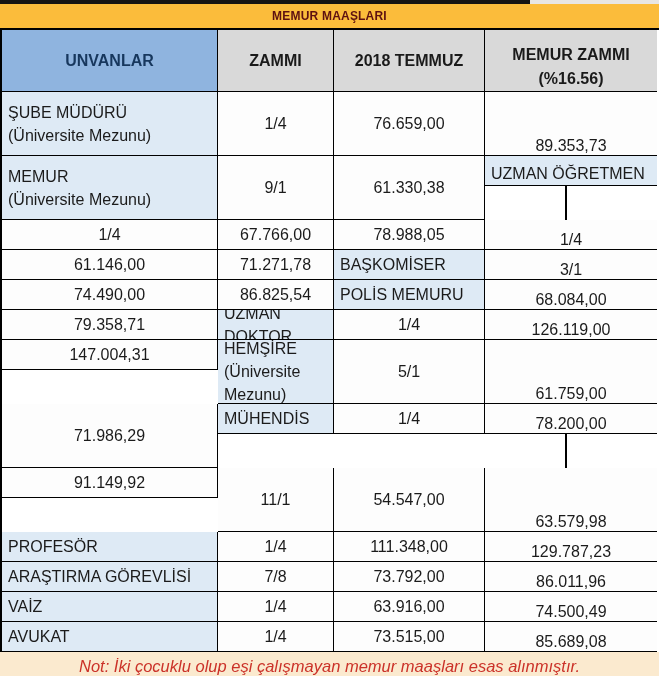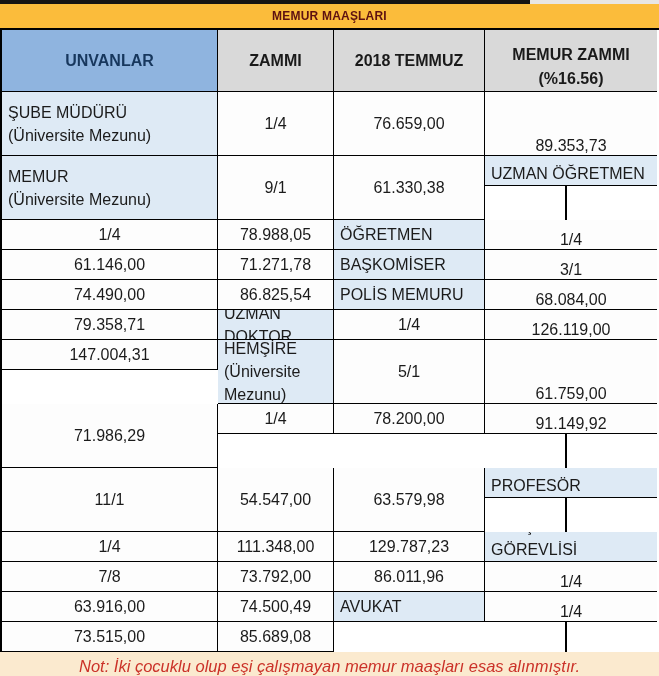--- a/index.html
+++ b/index.html
@@ -105,26 +105,22 @@
         </span>
       </div>
       <div class="cell num-cell row64">9/1</div>
       <div class="cell num-cell row64">61.330,38</div>
       <div class="cell name-cell row30">
         <span class="name-inner">
           <span>UZMAN ÖĞRETMEN</span>
         </span>
       </div>
       <div class="cell num-cell row30">1/4</div>
+      <div class="cell num-cell row30">67.766,00</div>
       <div class="cell num-cell row30">78.988,05</div>
-      <div class="cell name-cell row30">
-        <span class="name-inner">
-          <span>ÖĞRETMEN</span>
-        </span>
-      </div>
       <div class="cell num-cell row30">1/4</div>
       <div class="cell num-cell row30">61.146,00</div>
       <div class="cell num-cell row30">71.271,78</div>
       <div class="cell name-cell row30">
         <span class="name-inner">
           <span>BAŞKOMİSER</span>
         </span>
       </div>
       <div class="cell num-cell row30">3/1</div>
       <div class="cell num-cell row30">74.490,00</div>
@@ -146,20 +142,25 @@
       <div class="cell num-cell row30">147.004,31</div>
       <div class="cell name-cell row64">
         <span class="name-inner">
           <span>HEMŞİRE</span>
           <span>(Üniversite Mezunu)</span>
         </span>
       </div>
       <div class="cell num-cell row64">5/1</div>
       <div class="cell num-cell row64">61.759,00</div>
       <div class="cell num-cell row64">71.986,29</div>
+      <div class="cell name-cell row30">
+        <span class="name-inner">
+          <span>MÜHENDİS</span>
+        </span>
+      </div>
       <div class="cell num-cell row30">1/4</div>
       <div class="cell num-cell row30">78.200,00</div>
       <div class="cell num-cell row30">91.149,92</div>
       <div class="cell num-cell row64">11/1</div>
       <div class="cell num-cell row64">54.547,00</div>
       <div class="cell num-cell row64">63.579,98</div>
       <div class="cell name-cell row30">
         <span class="name-inner">
           <span>PROFESÖR</span>
         </span>
@@ -168,20 +169,25 @@
       <div class="cell num-cell row30">111.348,00</div>
       <div class="cell num-cell row30">129.787,23</div>
       <div class="cell name-cell row30">
         <span class="name-inner">
           <span>ARAŞTIRMA GÖREVLİSİ</span>
         </span>
       </div>
       <div class="cell num-cell row30">7/8</div>
       <div class="cell num-cell row30">73.792,00</div>
       <div class="cell num-cell row30">86.011,96</div>
+      <div class="cell name-cell row30">
+        <span class="name-inner">
+          <span>VAİZ</span>
+        </span>
+      </div>
       <div class="cell num-cell row30">1/4</div>
       <div class="cell num-cell row30">63.916,00</div>
       <div class="cell num-cell row30">74.500,49</div>
       <div class="cell name-cell row30">
         <span class="name-inner">
           <span>AVUKAT</span>
         </span>
       </div>
       <div class="cell num-cell row30">1/4</div>
       <div class="cell num-cell row30">73.515,00</div>

